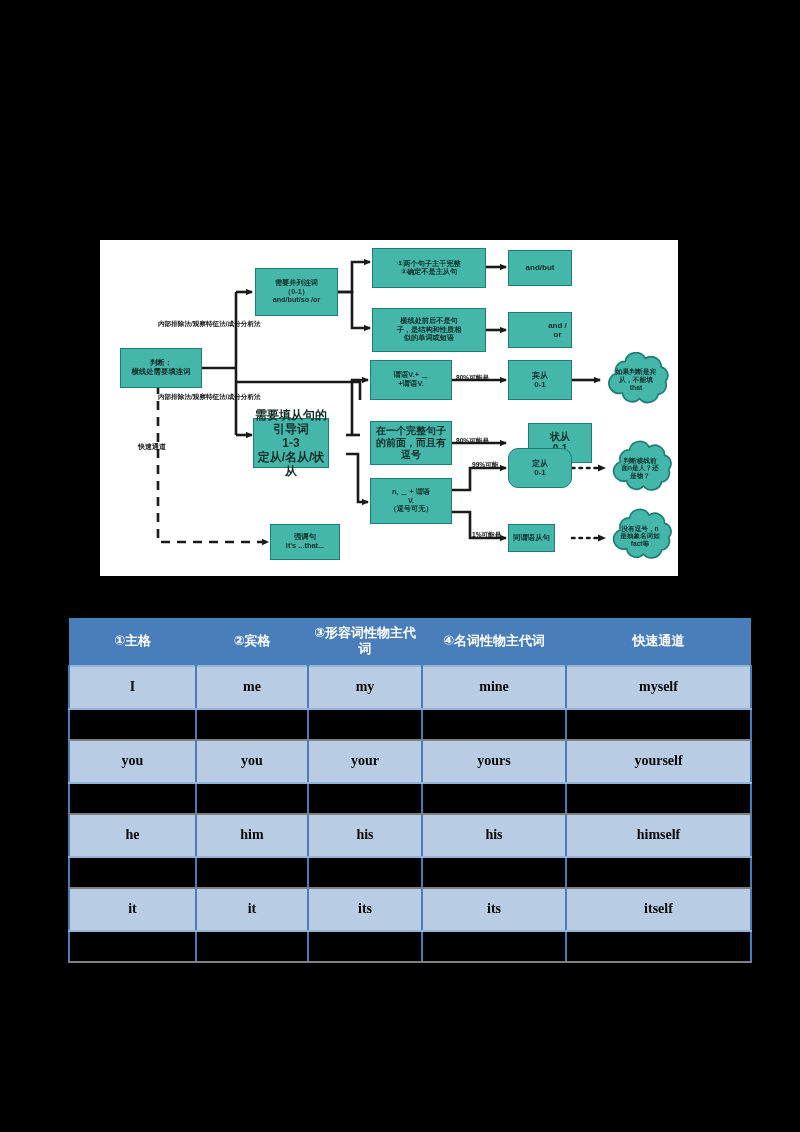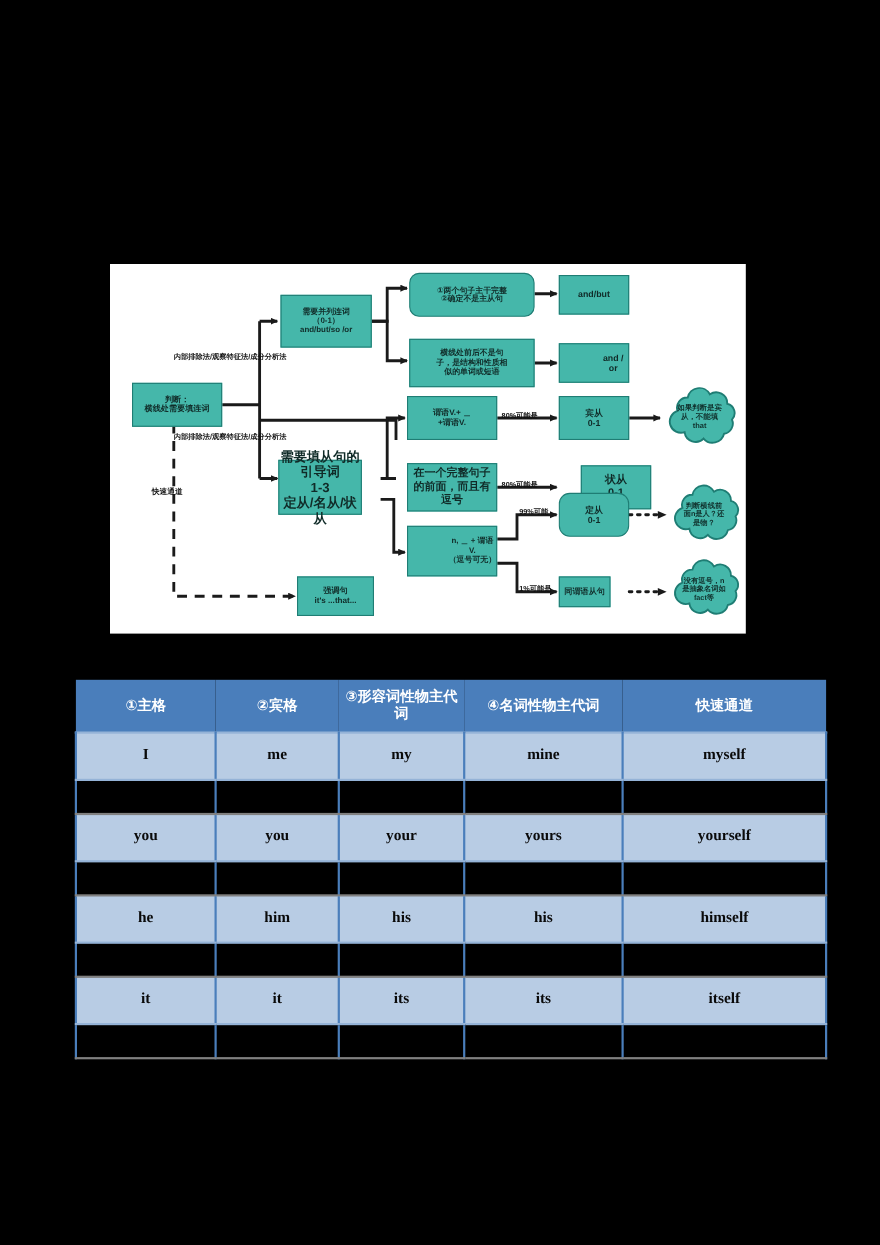--- a/index.html
+++ b/index.html
@@ -100,21 +100,21 @@
     <span>判断：
 横线处需要填连词</span>
   </div>
 
   <div class="fnode" style="left:155px;top:28px;width:83px;height:48px;font-size:7.2px;">
     <span>需要并列连词
 （0-1）
 and/but/so /or</span>
   </div>
 
-  <div class="fnode" style="left:272px;top:8px;width:114px;height:40px;font-size:7.2px;border-radius:9px;">
+  <div class="fnode" style="left:272px;top:8px;width:114px;height:40px;font-size:7.2px;">
     <span>①两个句子主干完整
 ②确定不是主从句</span>
   </div>
 
   <div class="fnode" style="left:408px;top:10px;width:64px;height:36px;font-size:8px;justify-content:center;">
     <span>and/but</span>
   </div>
 
   <div class="fnode" style="left:272px;top:68px;width:114px;height:44px;font-size:7.2px;">
     <span>横线处前后不是句
@@ -146,21 +146,21 @@
     <span>在一个完整句子
 的前面，而且有
 逗号</span>
   </div>
 
   <div class="fnode" style="left:408px;top:183px;width:64px;height:40px;font-size:10px;margin-left:20px;">
     <span>状从
 0-1</span>
   </div>
 
-  <div class="fnode" style="left:270px;top:238px;width:82px;height:46px;font-size:7.2px;justify-content:flex-end;">
+  <div class="fnode" style="left:270px;top:238px;width:82px;height:46px;font-size:7.2px;">
     <span>n,  ＿ + 谓语
 V.
 （逗号可无）</span>
   </div>
 
   <div class="fnode" style="left:408px;top:208px;width:64px;height:40px;font-size:8px;border-radius:10px;">
     <span>定从
 0-1</span>
   </div>
 

